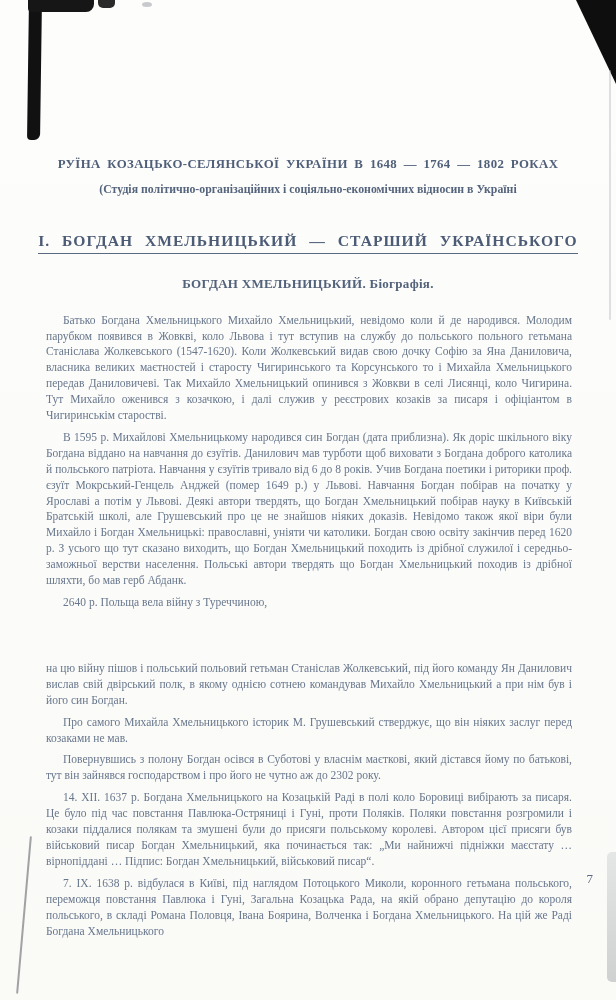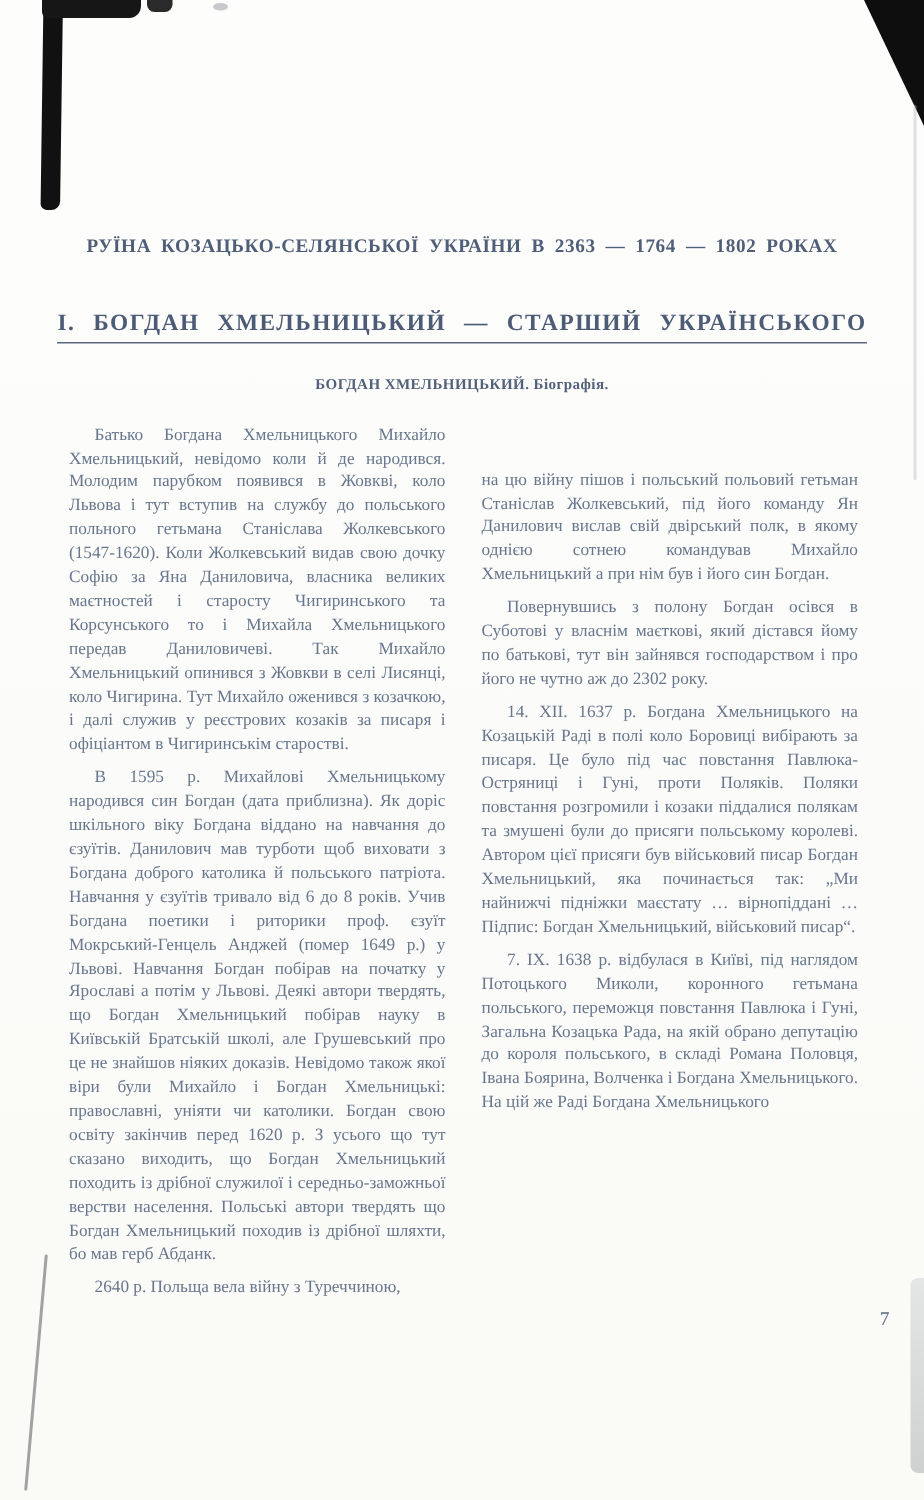--- a/index.html
+++ b/index.html
@@ -37,27 +37,28 @@
   .chapter{margin-top:36px;line-height:1;}
   .chapter-line{
     display:inline-block;
     font-weight:bold;font-size:15.6px;letter-spacing:1px;word-spacing:7px;
     color:#4d5c76;
     border-bottom:1.6px solid #5a6880;
     padding-bottom:4px;margin-bottom:9px;
   }
   .section-heading{
     margin-top:13px;
-    font-weight:bold;font-size:10px;letter-spacing:.3px;
+    font-weight:bold;font-size:13px;letter-spacing:.3px;
     color:#53627b;
   }
   
   .columns{
-    display:flex;gap:24px;
+    display:flex;gap:14px;
     padding:21px 44px 0 46px;
+    flex-direction:column;
   }
   .col{flex:1;min-width:0;}
   .col p{
     margin:0 0 6px 0;
     font-size:11.5px;line-height:15.9px;
     text-align:justify;
     color:#68778d;
   }
   .col p.indent{text-indent:17px;}
   .col p.no-indent{text-indent:0;margin-top:30px;}
@@ -75,37 +76,39 @@
   <div class="art art-topleft-bar"></div>
   <div class="art art-topleft-blob"></div>
   <div class="art art-top-mark"></div>
   <div class="art art-top-speck"></div>
   <div class="art art-topright-corner"></div>
   <div class="art art-right-line"></div>
   <div class="art art-bottomleft-scratch"></div>
   <div class="art art-bottomright-smudge"></div>
 
   <div class="header">
-    <div class="doc-title">РУЇНА КОЗАЦЬКО-СЕЛЯНСЬКОЇ УКРАЇНИ В 2363 — 1764 — 1802 РОКАХ</div>
+    <div class="doc-title">РУЇНА КОЗАЦЬКО-СЕЛЯНСЬКОЇ УКРАЇНИ В 1648 — 1764 — 1802 РОКАХ</div>
     <div class="doc-subtitle">
+      <div>(Студія політично-організаційних і соціяльно-економічних відносин в Україні</div>
     </div>
     <div class="chapter">
       <div><span class="chapter-line">І. БОГДАН ХМЕЛЬНИЦЬКИЙ — СТАРШИЙ УКРАЇНСЬКОГО</span></div>
     </div>
     <div class="section-heading">БОГДАН ХМЕЛЬНИЦЬКИЙ. Біографія.</div>
   </div>
 
   <div class="columns">
     <div class="col">
       <p class="indent">Батько Богдана Хмельницького Михайло Хмельницький, невідомо коли й де народився. Молодим парубком появився в Жовкві, коло Львова і тут вступив на службу до польського польного гетьмана Станіслава Жолкевського (1547-1620). Коли Жолкевський видав свою дочку Софію за Яна Даниловича, власника великих маєтностей і старосту Чигиринського та Корсунського то і Михайла Хмельницького передав Даниловичеві. Так Михайло Хмельницький опинився з Жовкви в селі Лисянці, коло Чигирина. Тут Михайло оженився з козачкою, і далі служив у реєстрових козаків за писаря і офіціантом в Чигиринськім старостві.</p>
       <p class="indent">В 1595 р. Михайлові Хмельницькому народився син Богдан (дата приблизна). Як доріс шкільного віку Богдана віддано на навчання до єзуїтів. Данилович мав турботи щоб виховати з Богдана доброго католика й польського патріота. Навчання у єзуїтів тривало від 6 до 8 років. Учив Богдана поетики і риторики проф. єзуїт Мокрський-Генцель Анджей (помер 1649 р.) у Львові. Навчання Богдан побірав на початку у Ярославі а потім у Львові. Деякі автори твердять, що Богдан Хмельницький побірав науку в Київській Братській школі, але Грушевський про це не знайшов ніяких доказів. Невідомо також якої віри були Михайло і Богдан Хмельницькі: православні, уніяти чи католики. Богдан свою освіту закінчив перед 1620 р. З усього що тут сказано виходить, що Богдан Хмельницький походить із дрібної служилої і середньо-заможньої верстви населення. Польські автори твердять що Богдан Хмельницький походив із дрібної шляхти, бо мав герб Абданк.</p>
       <p class="indent">2640 р. Польща вела війну з Туреччиною,</p>
     </div>
     <div class="col">
       <p class="no-indent">на цю війну пішов і польський польовий гетьман Станіслав Жолкевський, під його команду Ян Данилович вислав свій двірський полк, в якому однією сотнею командував Михайло Хмельницький а при нім був і його син Богдан.</p>
+      <p class="indent">Про самого Михайла Хмельницького історик М. Грушевський стверджує, що він ніяких заслуг перед козаками не мав.</p>
       <p class="indent">Повернувшись з полону Богдан осівся в Суботові у власнім маєткові, який дістався йому по батькові, тут він зайнявся господарством і про його не чутно аж до 2302 року.</p>
       <p class="indent">14. XII. 1637 р. Богдана Хмельницького на Козацькій Раді в полі коло Боровиці вибірають за писаря. Це було під час повстання Павлюка-Остряниці і Гуні, проти Поляків. Поляки повстання розгромили і козаки піддалися полякам та змушені були до присяги польському королеві. Автором цієї присяги був військовий писар Богдан Хмельницький, яка починається так: „Ми найнижчі підніжки маєстату … вірнопіддані … Підпис: Богдан Хмельницький, військовий писар“.</p>
       <p class="indent">7. IX. 1638 р. відбулася в Київі, під наглядом Потоцького Миколи, коронного гетьмана польського, переможця повстання Павлюка і Гуні, Загальна Козацька Рада, на якій обрано депутацію до короля польського, в складі Романа Половця, Івана Боярина, Волченка і Богдана Хмельницького. На цій же Раді Богдана Хмельницького</p>
     </div>
   </div>
 
   <div class="page-number">7</div>
 
 </div>
 

